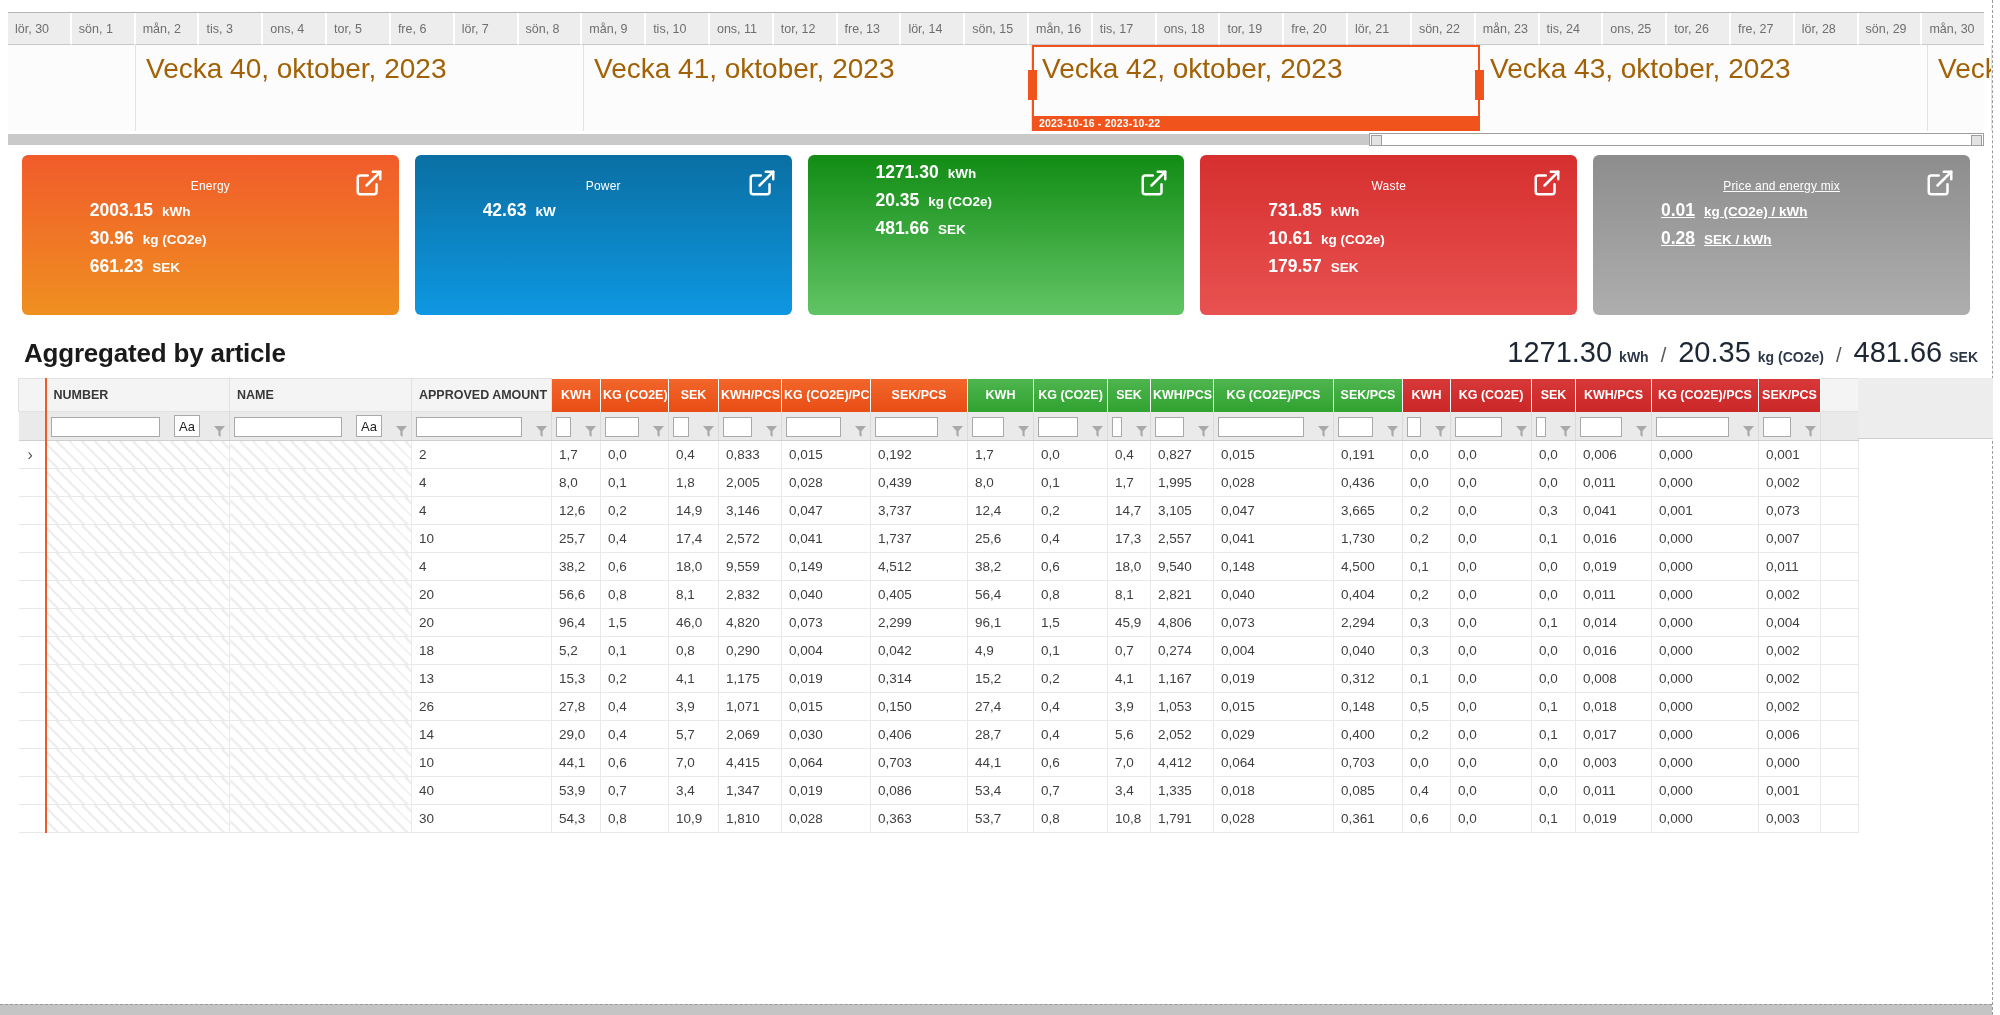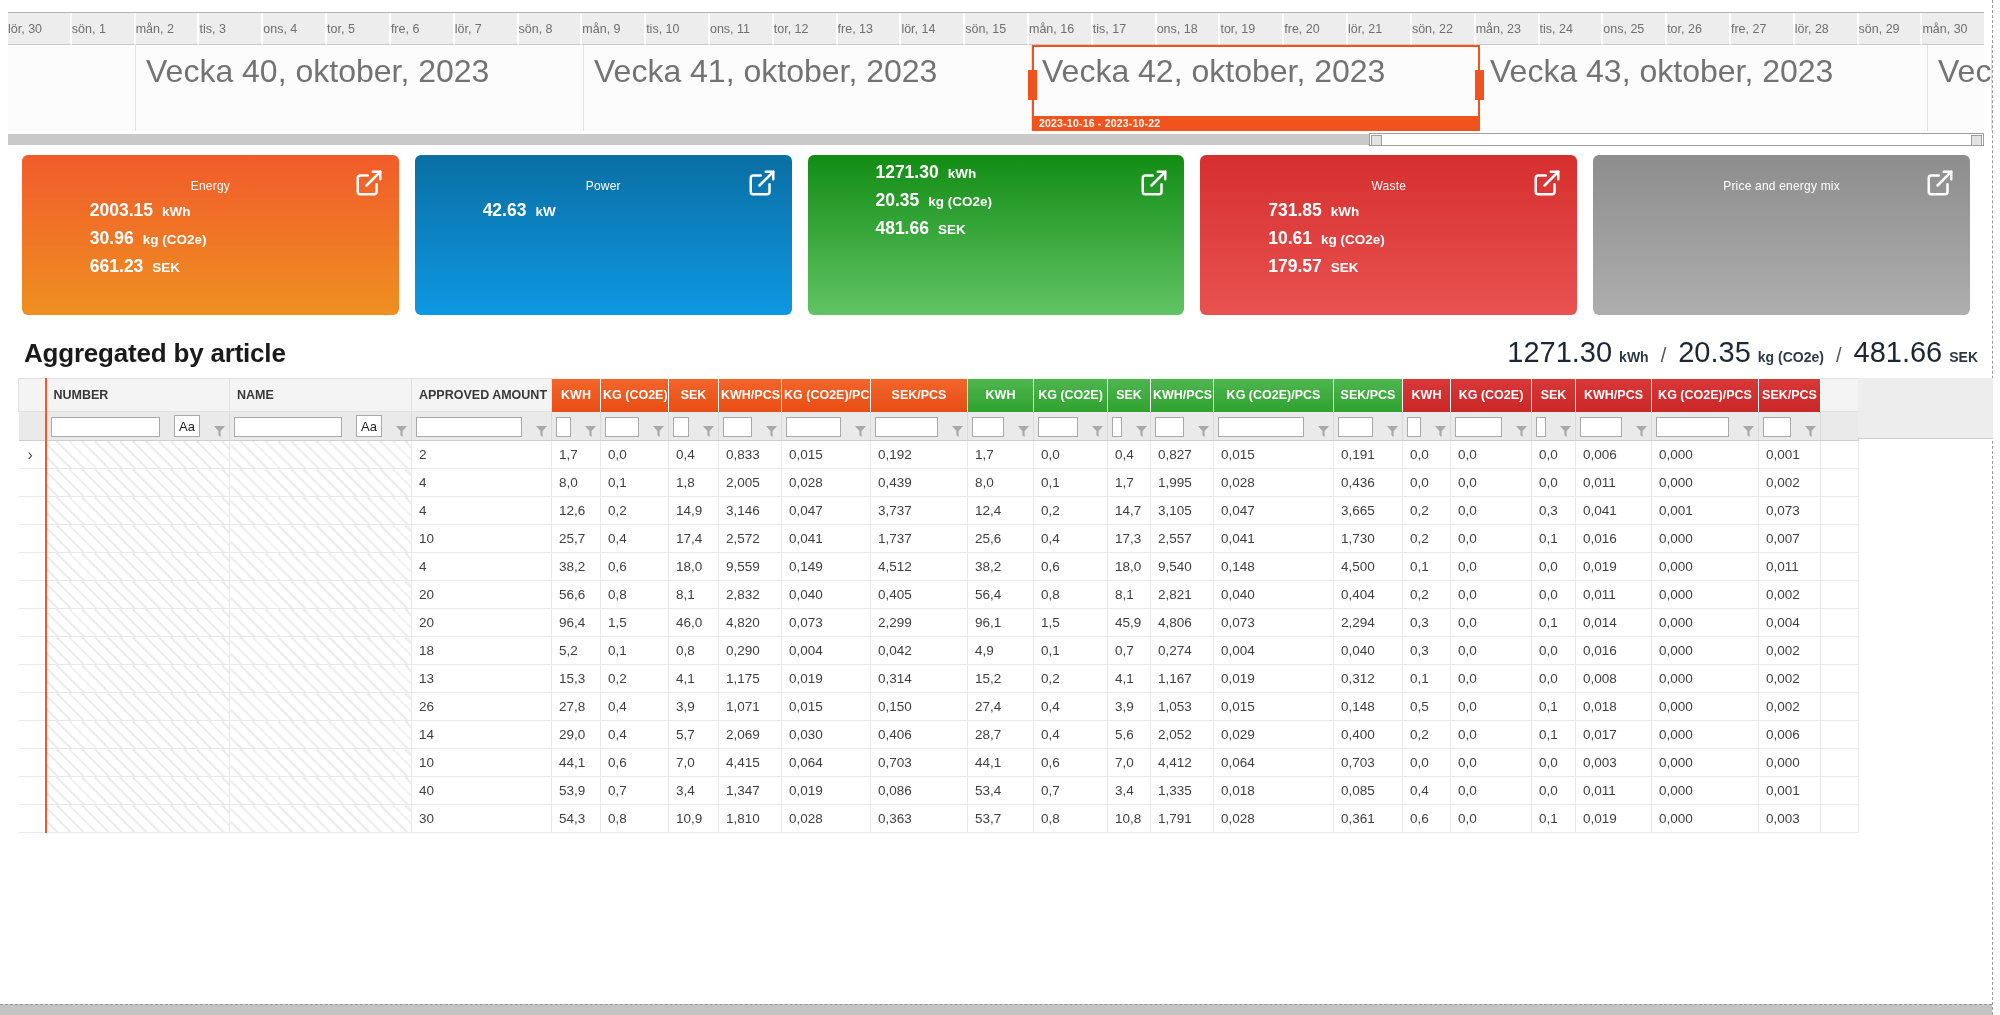--- a/index.html
+++ b/index.html
@@ -8,25 +8,25 @@
 
   
   .topbar{height:30px;display:flex;align-items:center;padding:0 16px;border-bottom:1px dotted #8f8f8f;box-sizing:border-box;}
   .tb-title{font-size:17px;font-weight:bold;color:#16273c;letter-spacing:.3px;}
   .tb-right{margin-left:auto;display:flex;align-items:center;gap:13px;}
   .brand{font-size:17px;font-weight:bold;color:#1b5faa;letter-spacing:.3px;}
 
   
   .timeline{padding:12px 8px 0 8px;}
   .day-row{display:flex;border-top:1px solid #b5b5b5;}
-  .day-cell{flex:1;background:#ededed;border-right:2px solid #fff;border-bottom:1px solid #c9c9c9;color:#6f6f6f;font-size:12.5px;padding:9px 0 8px 0;white-space:nowrap;overflow:hidden;}
+  .day-cell{flex:1;background:#ededed;border-right:2px solid #fff;border-bottom:1px solid #c9c9c9;color:#6f6f6f;font-size:12.5px;padding:9px 0 8px 7px;white-space:nowrap;overflow:hidden;}
   .day-cell:last-child{border-right:none;}
   .week-area{position:relative;height:86px;background:#fcfcfc;display:flex;}
   .week-sec{border-right:1px solid #e2e2e2;box-sizing:border-box;overflow:hidden;flex:none;}
-  .week-label{margin:8px 0 0 10px;font-size:32px;color:#737373;white-space:nowrap;}
+  .week-label{margin:8px 0 0 10px;font-size:28px;color:#a16207;white-space:nowrap;}
   .selection{position:absolute;left:1024px;top:0;width:448px;height:100%;border:2px solid #f0541c;box-sizing:border-box;}
   .handle{position:absolute;width:9px;height:30px;background:#f0541c;top:calc(50% - 18px);}
   .handle.left{left:-6px}.handle.right{right:-6px}
   .sel-label{position:absolute;left:-2px;right:-2px;bottom:-2px;height:15px;background:#f0541c;color:#fff;font-size:10.5px;font-weight:bold;line-height:15px;padding-left:7px;letter-spacing:.2px;}
   .scrollbar{position:relative;height:13px;margin-top:2px;}
   .sb-track{position:absolute;left:0;right:0;top:1px;bottom:1px;background:#c9c9c9;}
   .sb-window{position:absolute;top:0;bottom:0;left:1361px;right:0;background:#fff;border:1px solid #9e9e9e;box-sizing:border-box;}
   .sb-handle{position:absolute;top:1px;width:9px;height:9px;background:#e3e3e3;border:1px solid #9e9e9e;}
   .sb-handle.l{left:1px}.sb-handle.r{right:1px}
 
@@ -188,27 +188,31 @@
           <polyline points="15 3 21 3 21 9"></polyline>
           <line x1="10" y1="14" x2="21" y2="3"></line>
         </svg>
         <div class="card-title">Waste</div>
         <div class="card-lines">
           <div class="card-line"><span class="cl-num">731.85</span><span class="cl-unit">kWh</span></div>
           <div class="card-line"><span class="cl-num">10.61</span><span class="cl-unit">kg (CO2e)</span></div>
           <div class="card-line"><span class="cl-num">179.57</span><span class="cl-unit">SEK</span></div>
         </div>
       </div>
-      <div class="card" style="background: linear-gradient(rgb(141, 141, 141), rgb(174, 174, 174));">
+      <div class="card" style="background: linear-gradient(rgb(141, 141, 141), rgb(174, 174, 174)); text-decoration: underline;">
         <svg class="ext-icon" width="30" height="30" viewBox="0 0 24 24" fill="none" stroke="#fff" stroke-width="2" stroke-linecap="round" stroke-linejoin="round">
           <path d="M18 13v6a2 2 0 0 1-2 2H5a2 2 0 0 1-2-2V8a2 2 0 0 1 2-2h6"></path>
           <polyline points="15 3 21 3 21 9"></polyline>
           <line x1="10" y1="14" x2="21" y2="3"></line>
         </svg>
         <div class="card-title">Price and energy mix</div>
+        <div class="card-lines">
+          <div class="card-line"><span class="cl-num">0.01</span><span class="cl-unit">kg (CO2e) / kWh</span></div>
+          <div class="card-line"><span class="cl-num">0.28</span><span class="cl-unit">SEK  / kWh</span></div>
+        </div>
       </div>
     </div>
 
   <div class="section-head">
     <h2>Aggregated by article</h2>
     <div class="totals">
         <span class="tot-num">1271.30</span>
         <span class="tot-unit">kWh</span>
         <span class="tot-slash">/</span>
         <span class="tot-num">20.35</span>

